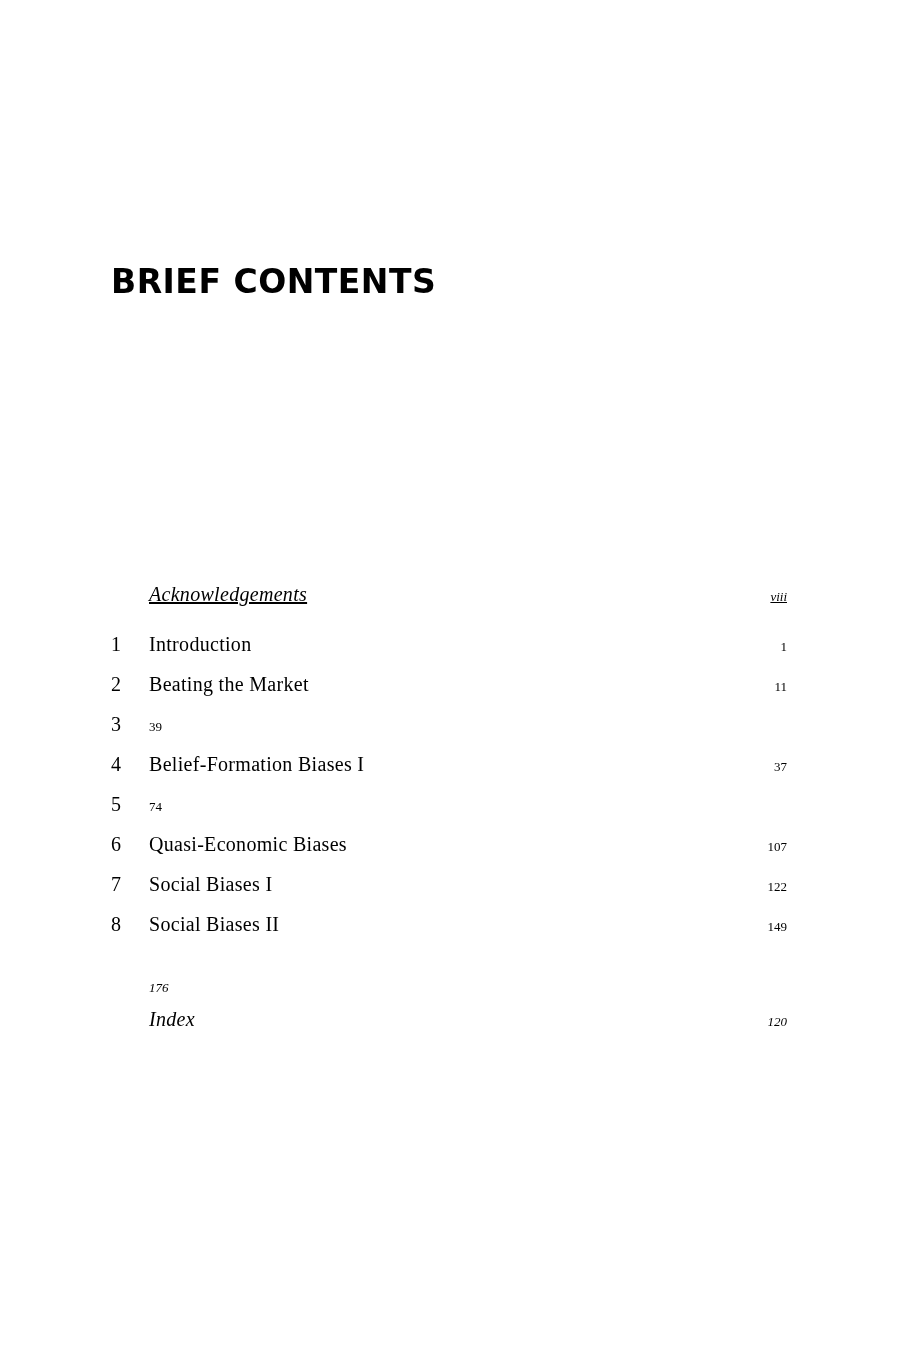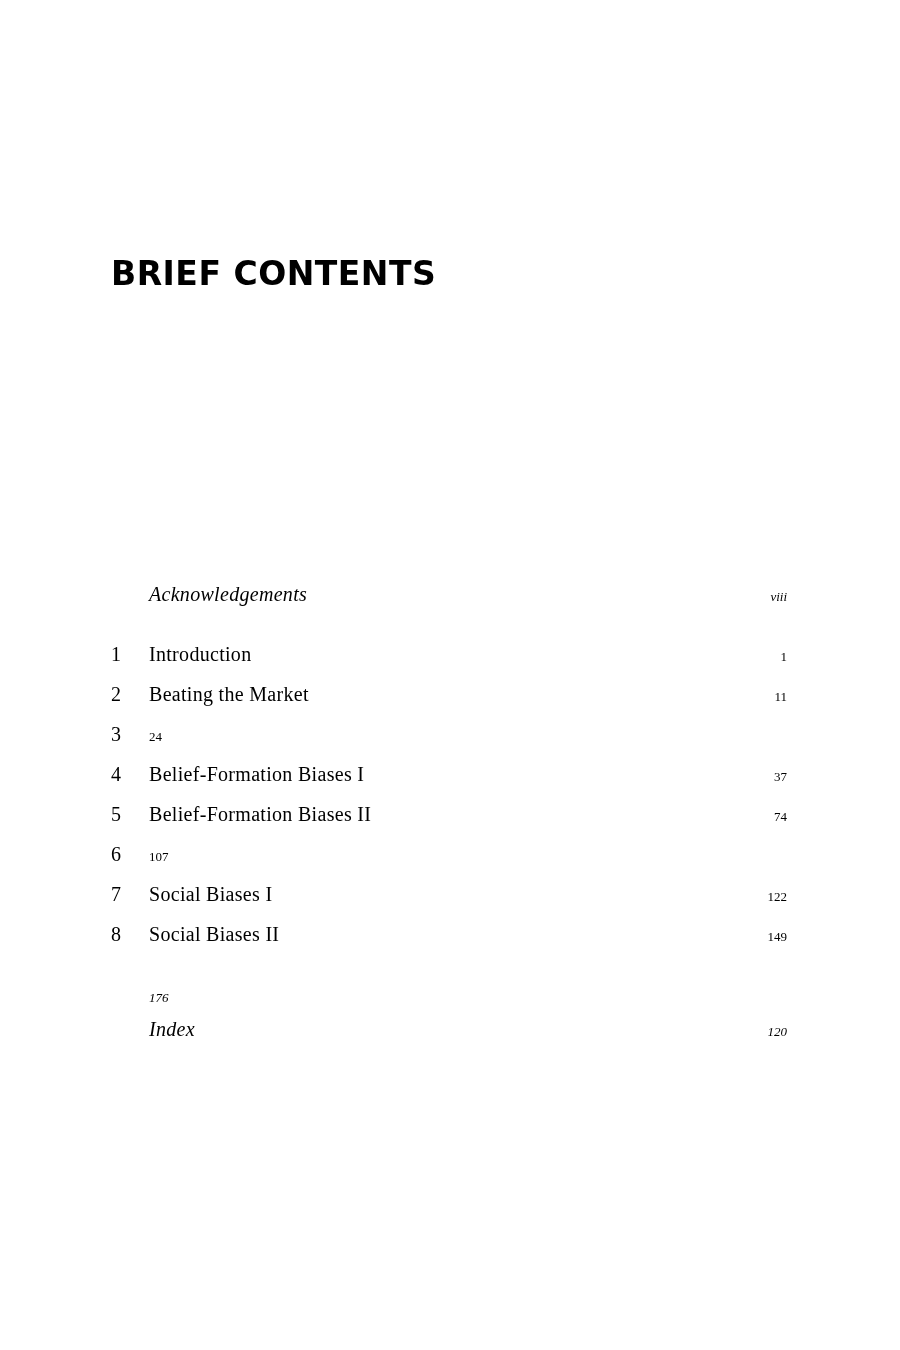--- a/index.html
+++ b/index.html
@@ -12,21 +12,21 @@
     width: 900px;
     height: 1350px;
     background: #ffffff;
     font-family: "Liberation Serif", serif;
     color: #000000;
     overflow: hidden;
   }
   .page-title {
     position: absolute;
     left: 111px;
-    top: 232px;
+    top: 240px;
     font-family: "DejaVu Sans", sans-serif;
     font-weight: bold;
     font-size: 33px;
     letter-spacing: 0.5px;
     color: #000000;
   }
   .toc {
     position: absolute;
     left: 111px;
     top: 583px;
@@ -62,21 +62,22 @@
   .front-row .pageno {
     font-style: italic;
   }
   .front-row .label {
     padding-left: 0;
   }
   .chapter-row {
     height: 40px;
   }
   .group-front {
-    margin-bottom: 37px;
+    margin-bottom: 27px;
+    text-decoration: underline;
   }
   .group-chapters {
     margin-bottom: 27px;
   }
   .back-row {
     height: 28px;
   }
   .back-row .label,
   .back-row .pageno {
     font-style: italic;
@@ -105,34 +106,34 @@
         <span class="label">Introduction</span>
         <span class="pageno">1</span>
       </div>
       <div class="toc-row chapter-row">
         <span class="num">2</span>
         <span class="label">Beating the Market</span>
         <span class="pageno">11</span>
       </div>
       <div class="toc-row chapter-row">
         <span class="num">3</span>
-        <span class="pageno">24</span>
+        <span class="pageno">39</span>
       </div>
       <div class="toc-row chapter-row">
         <span class="num">4</span>
         <span class="label">Belief-Formation Biases I</span>
         <span class="pageno">37</span>
       </div>
       <div class="toc-row chapter-row">
         <span class="num">5</span>
-        <span class="label">Belief-Formation Biases II</span>
         <span class="pageno">74</span>
       </div>
       <div class="toc-row chapter-row">
         <span class="num">6</span>
+        <span class="label">Quasi-Economic Biases</span>
         <span class="pageno">107</span>
       </div>
       <div class="toc-row chapter-row">
         <span class="num">7</span>
         <span class="label">Social Biases I</span>
         <span class="pageno">122</span>
       </div>
       <div class="toc-row chapter-row">
         <span class="num">8</span>
         <span class="label">Social Biases II</span>

